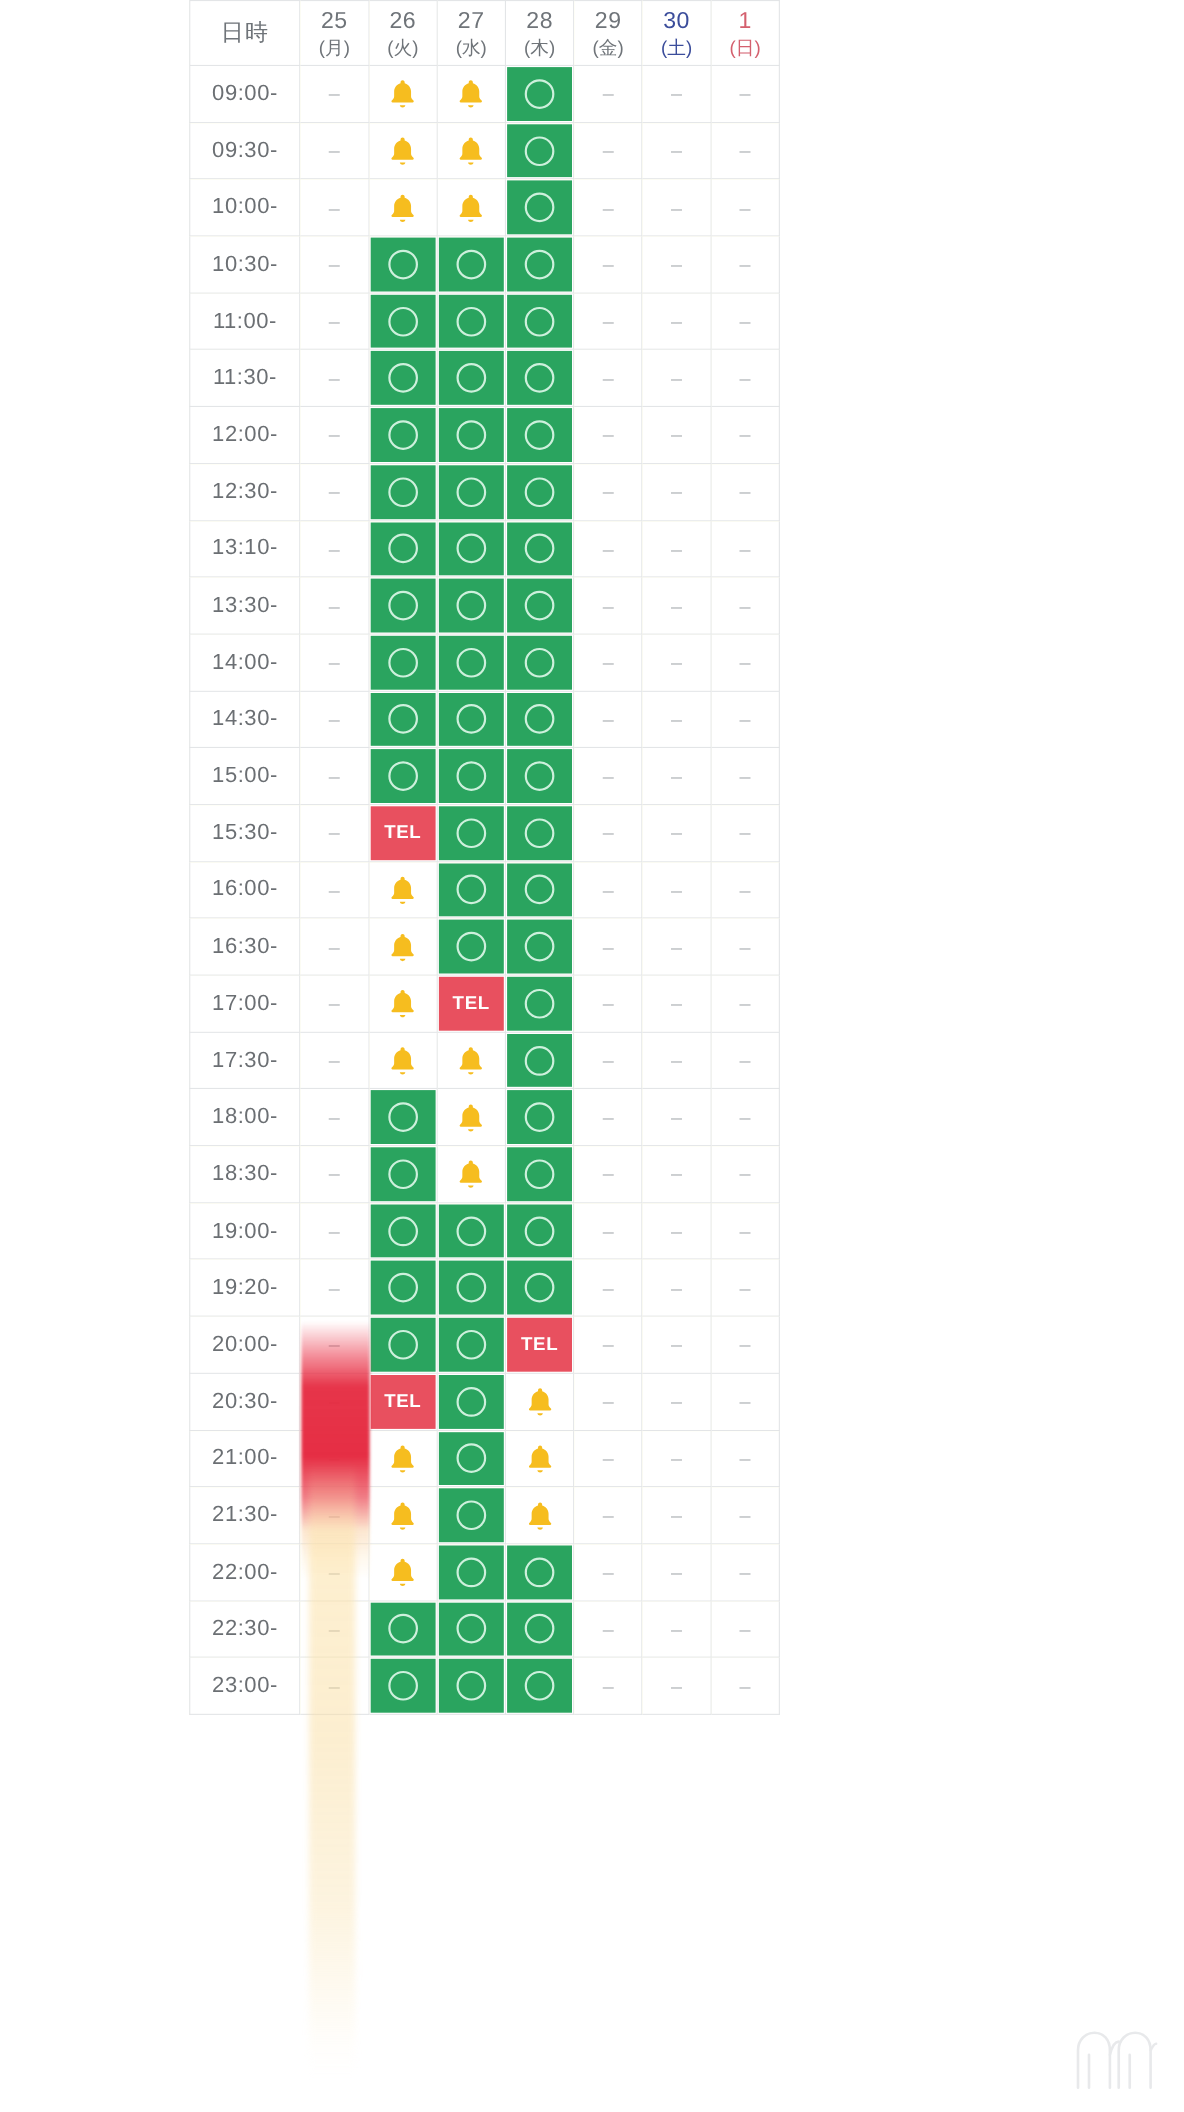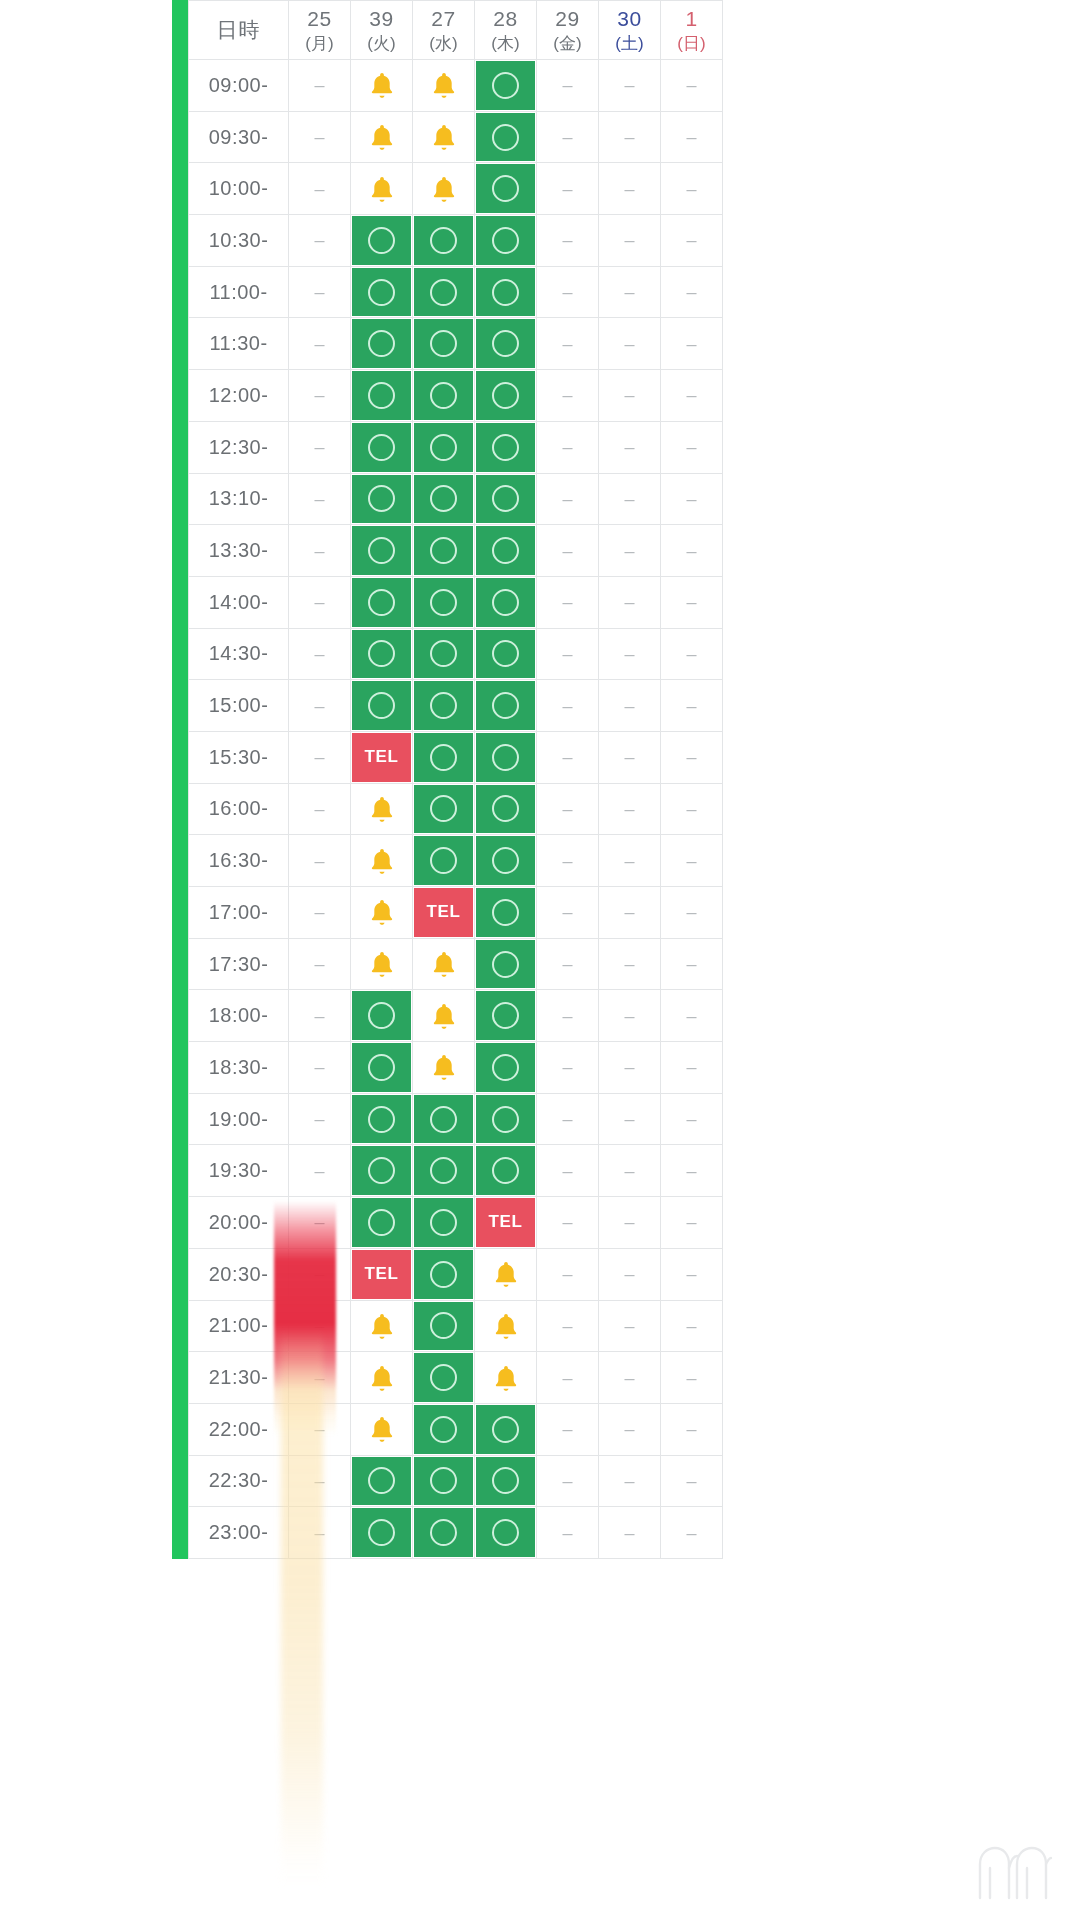--- a/index.html
+++ b/index.html
@@ -29,22 +29,21 @@
     left: 172px;
     top: 0px;
     width: 537px;
   }
 
   table.schedule {
     border-collapse: separate;
     border-spacing: 0;
     width: 537px;
     table-layout: fixed;
-    background: #22c55e;
-    padding-left: 16px;
+    background: #fef9c3;
   }
 
   table.schedule col.c-time  { width: 101px; }
   table.schedule col.c-day   { width: 62px;  }
 
   table.schedule th,
   table.schedule td {
     border-right: 1px solid #e3e5e7;
     border-bottom: 1px solid #e3e5e7;
     padding: 0;
@@ -194,21 +193,21 @@
       </colgroup>
       <thead>
         <tr id="hdr-row">
           <th class="col-time-head">日時</th>
 
         <th>
               <span class="hd-num">25</span>
               <span class="hd-dow">(月)</span>
             </th>
             <th>
-              <span class="hd-num">39</span>
+              <span class="hd-num">26</span>
               <span class="hd-dow">(火)</span>
             </th>
             <th>
               <span class="hd-num">27</span>
               <span class="hd-dow">(水)</span>
             </th>
             <th>
               <span class="hd-num">28</span>
               <span class="hd-dow">(木)</span>
             </th>
@@ -1085,21 +1084,21 @@
                 <span class="mark-dash">–</span>
               </div>
             </td>
             <td class="slot state-none">
               <div class="fill">
                 <span class="mark-dash">–</span>
               </div>
             </td>
           </tr>
           <tr class="half">
-            <td class="timecell">19:30-</td>
+            <td class="timecell">19:20-</td>
             <td class="slot state-none">
               <div class="fill">
                 <span class="mark-dash">–</span>
               </div>
             </td>
             <td class="slot state-open">
               <div class="fill">
                 <span class="mark-circle"></span>
               </div>
             </td>

